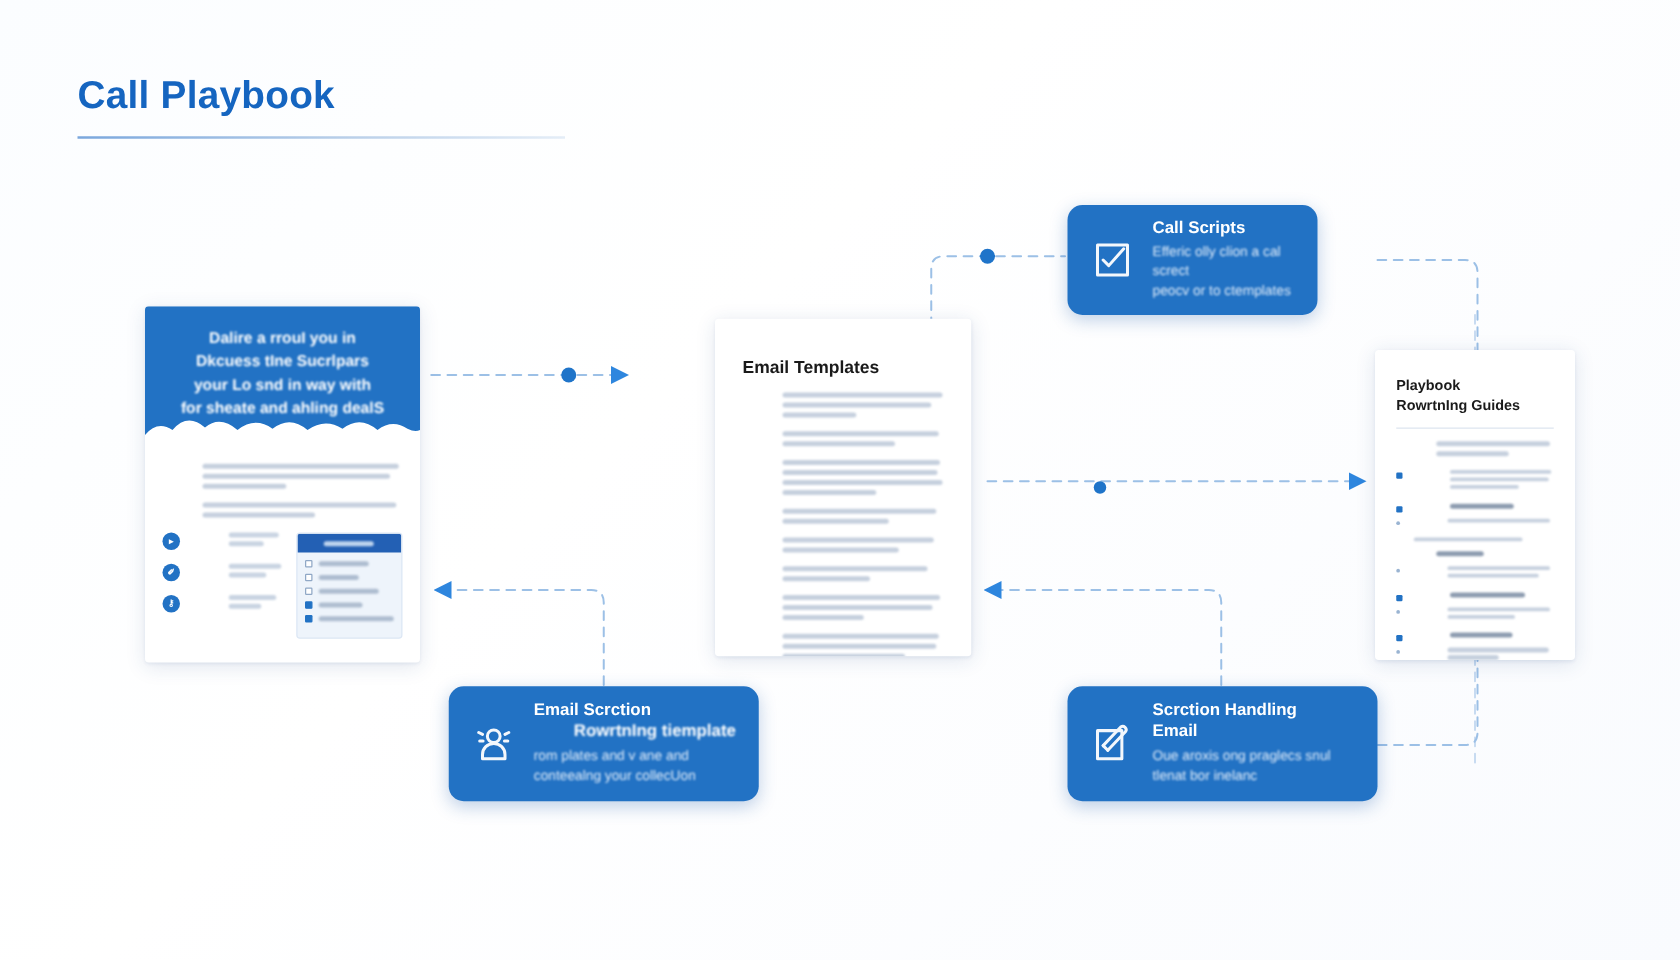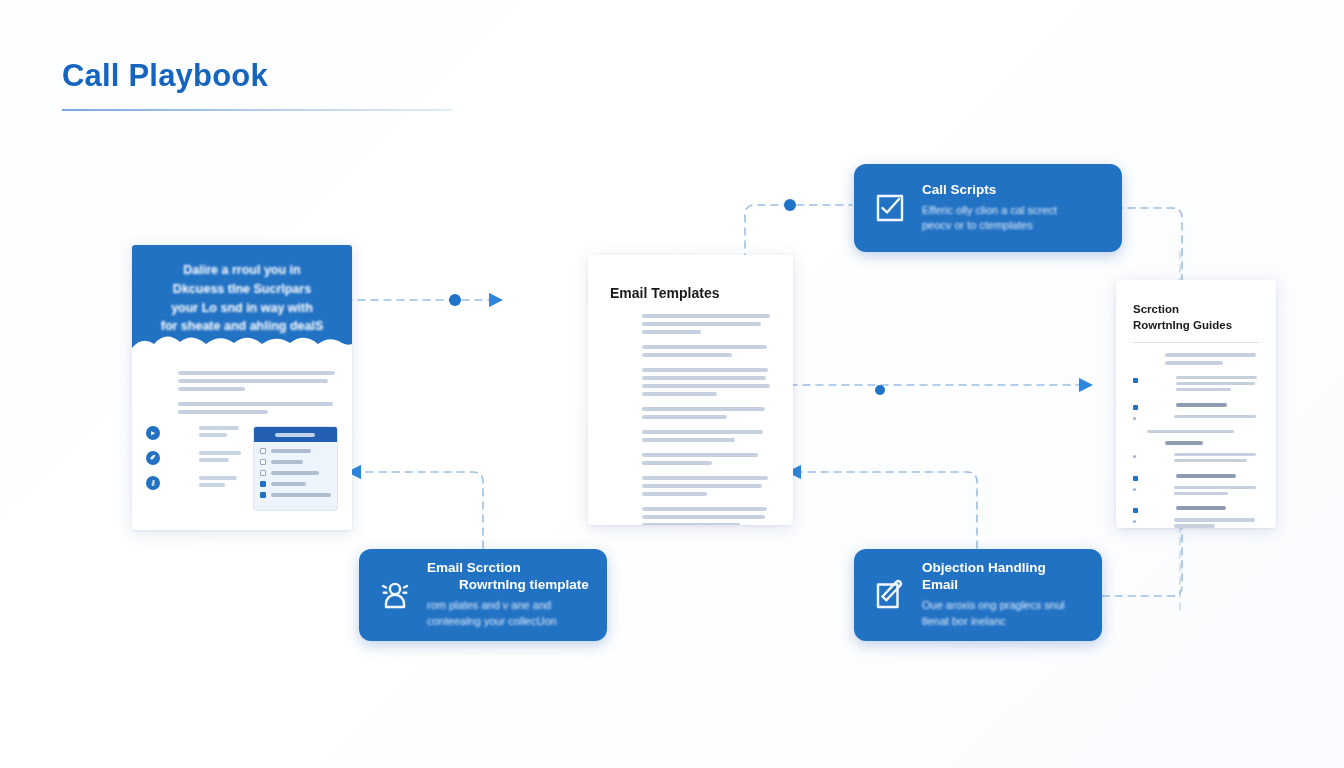--- a/index.html
+++ b/index.html
@@ -14,21 +14,21 @@
 
   
   #title-block { position: absolute; left: 62px; top: 58px; width: 390px; }
   #page-title { font-size: 31px; font-weight: bold; color: #1565c0; letter-spacing: .2px; }
   #title-rule { margin-top: 15px; height: 2px;
                 background: linear-gradient(90deg,#7aa7dd 0%,#b9cfe9 55%,#e4edf7 100%); }
 
   
   .doc-card { position: absolute; background: #fff; border-radius: 3px;
               box-shadow: 0 3px 16px rgba(30,70,130,.13), 0 1px 3px rgba(30,70,130,.08);
-              overflow: hidden; margin-left: 16px; }
+              overflow: hidden; }
   .blue-card { position: absolute; background: #2272c4; border-radius: 12px;
                box-shadow: 0 4px 14px rgba(30,90,170,.28);
                display: flex; align-items: center; gap: 14px; padding: 16px 18px; }
   .blue-card .bc-icon { flex: 0 0 auto; width: 36px; height: 36px; color:#fff; opacity:.95; }
   .blue-card .bc-text { flex: 1 1 auto; }
   .bc-title { color:#fff; font-weight:bold; font-size:13.5px; line-height:1.25; margin-bottom:4px; }
   .bc-sub { color:#e0ecfa; font-size:11px; line-height:1.45; }
   .blurry { filter: blur(1.05px); }
   .blurry-soft { filter: blur(.75px); padding-left: 32px; }
 
@@ -240,21 +240,21 @@
     <div class="para blurry-soft">
       <div class="mini-p" style="width:97%"></div>
         <div class="mini-p" style="width:95%"></div>
         <div class="mini-p" style="width:76%"></div>
     </div>
 
   </div>
 
   <div class="doc-card" id="doc-obj">
     <div class="doc-h2">
-      <span>Scrction</span><br>
+      <span>Playbook</span><br>
       <span>RowrtnIng Guides</span>
     </div>
     <div class="doc-hr"></div>
     <div class="para blurry-soft">
       <div class="mini-p" style="width:97%"></div>
         <div class="mini-p" style="width:62%"></div>
     </div>
     <div class="bul-sec">
       <div class="bul-row">
         <div class="bul-mk"></div>
@@ -324,21 +324,21 @@
         <div class="bul-mk sm"></div>
         <div class="bul-lines blurry-soft">
             <div class="mini-p" style="width:95%"></div>
             <div class="mini-p" style="width:48%"></div>
           </div>
       </div>
     </div>
 
   </div>
 
-  <div class="blue-card" id="card-call-scripts" style="left:854px; top:164px; width:268px; height:88px;">
+  <div class="blue-card" id="card-call-scripts" style="left:854px; top:164px; width:200px; height:88px;">
     <svg class="bc-icon" viewBox="0 0 24 24" fill="none" stroke="currentColor" stroke-width="1.6" stroke-linecap="round" stroke-linejoin="round">
       <path d="M4 4 H20 V20 H4 Z"></path>
       <path d="M7 12 l3 3 l8 -9"></path>
     </svg>
     <div class="bc-text">
       <div class="bc-title">Call Scripts</div>
       <div class="bc-sub blurry">
         <div>Efferic olly clion a cal screct</div>
           <div>peocv or to ctemplates</div>
       </div>
@@ -364,21 +364,21 @@
   </div>
 
   <div class="blue-card" id="card-objection-handling" style="left:854px; top:549px; width:248px; height:92px;">
     <svg class="bc-icon" viewBox="0 0 24 24" fill="none" stroke="currentColor" stroke-width="1.6" stroke-linecap="round" stroke-linejoin="round">
       <path d="M4 5 H17 V20 H4 Z"></path>
       <path d="M7 13 l2.5 2.5"></path>
       <path d="M9.5 15.5 L19 5.5 a1.8 1.8 0 0 0 -2.6 -2.4 L7 13"></path>
     </svg>
     <div class="bc-text">
       <div class="bc-title">
-        <div>Objection Handling</div>
+        <div>Scrction Handling</div>
         <div>Email</div>
       </div>
       <div class="bc-sub blurry">
         <div>Oue aroxis ong praglecs snul</div>
           <div>tlenat bor inelanc</div>
       </div>
     </div>
   </div>
 
 </div>

